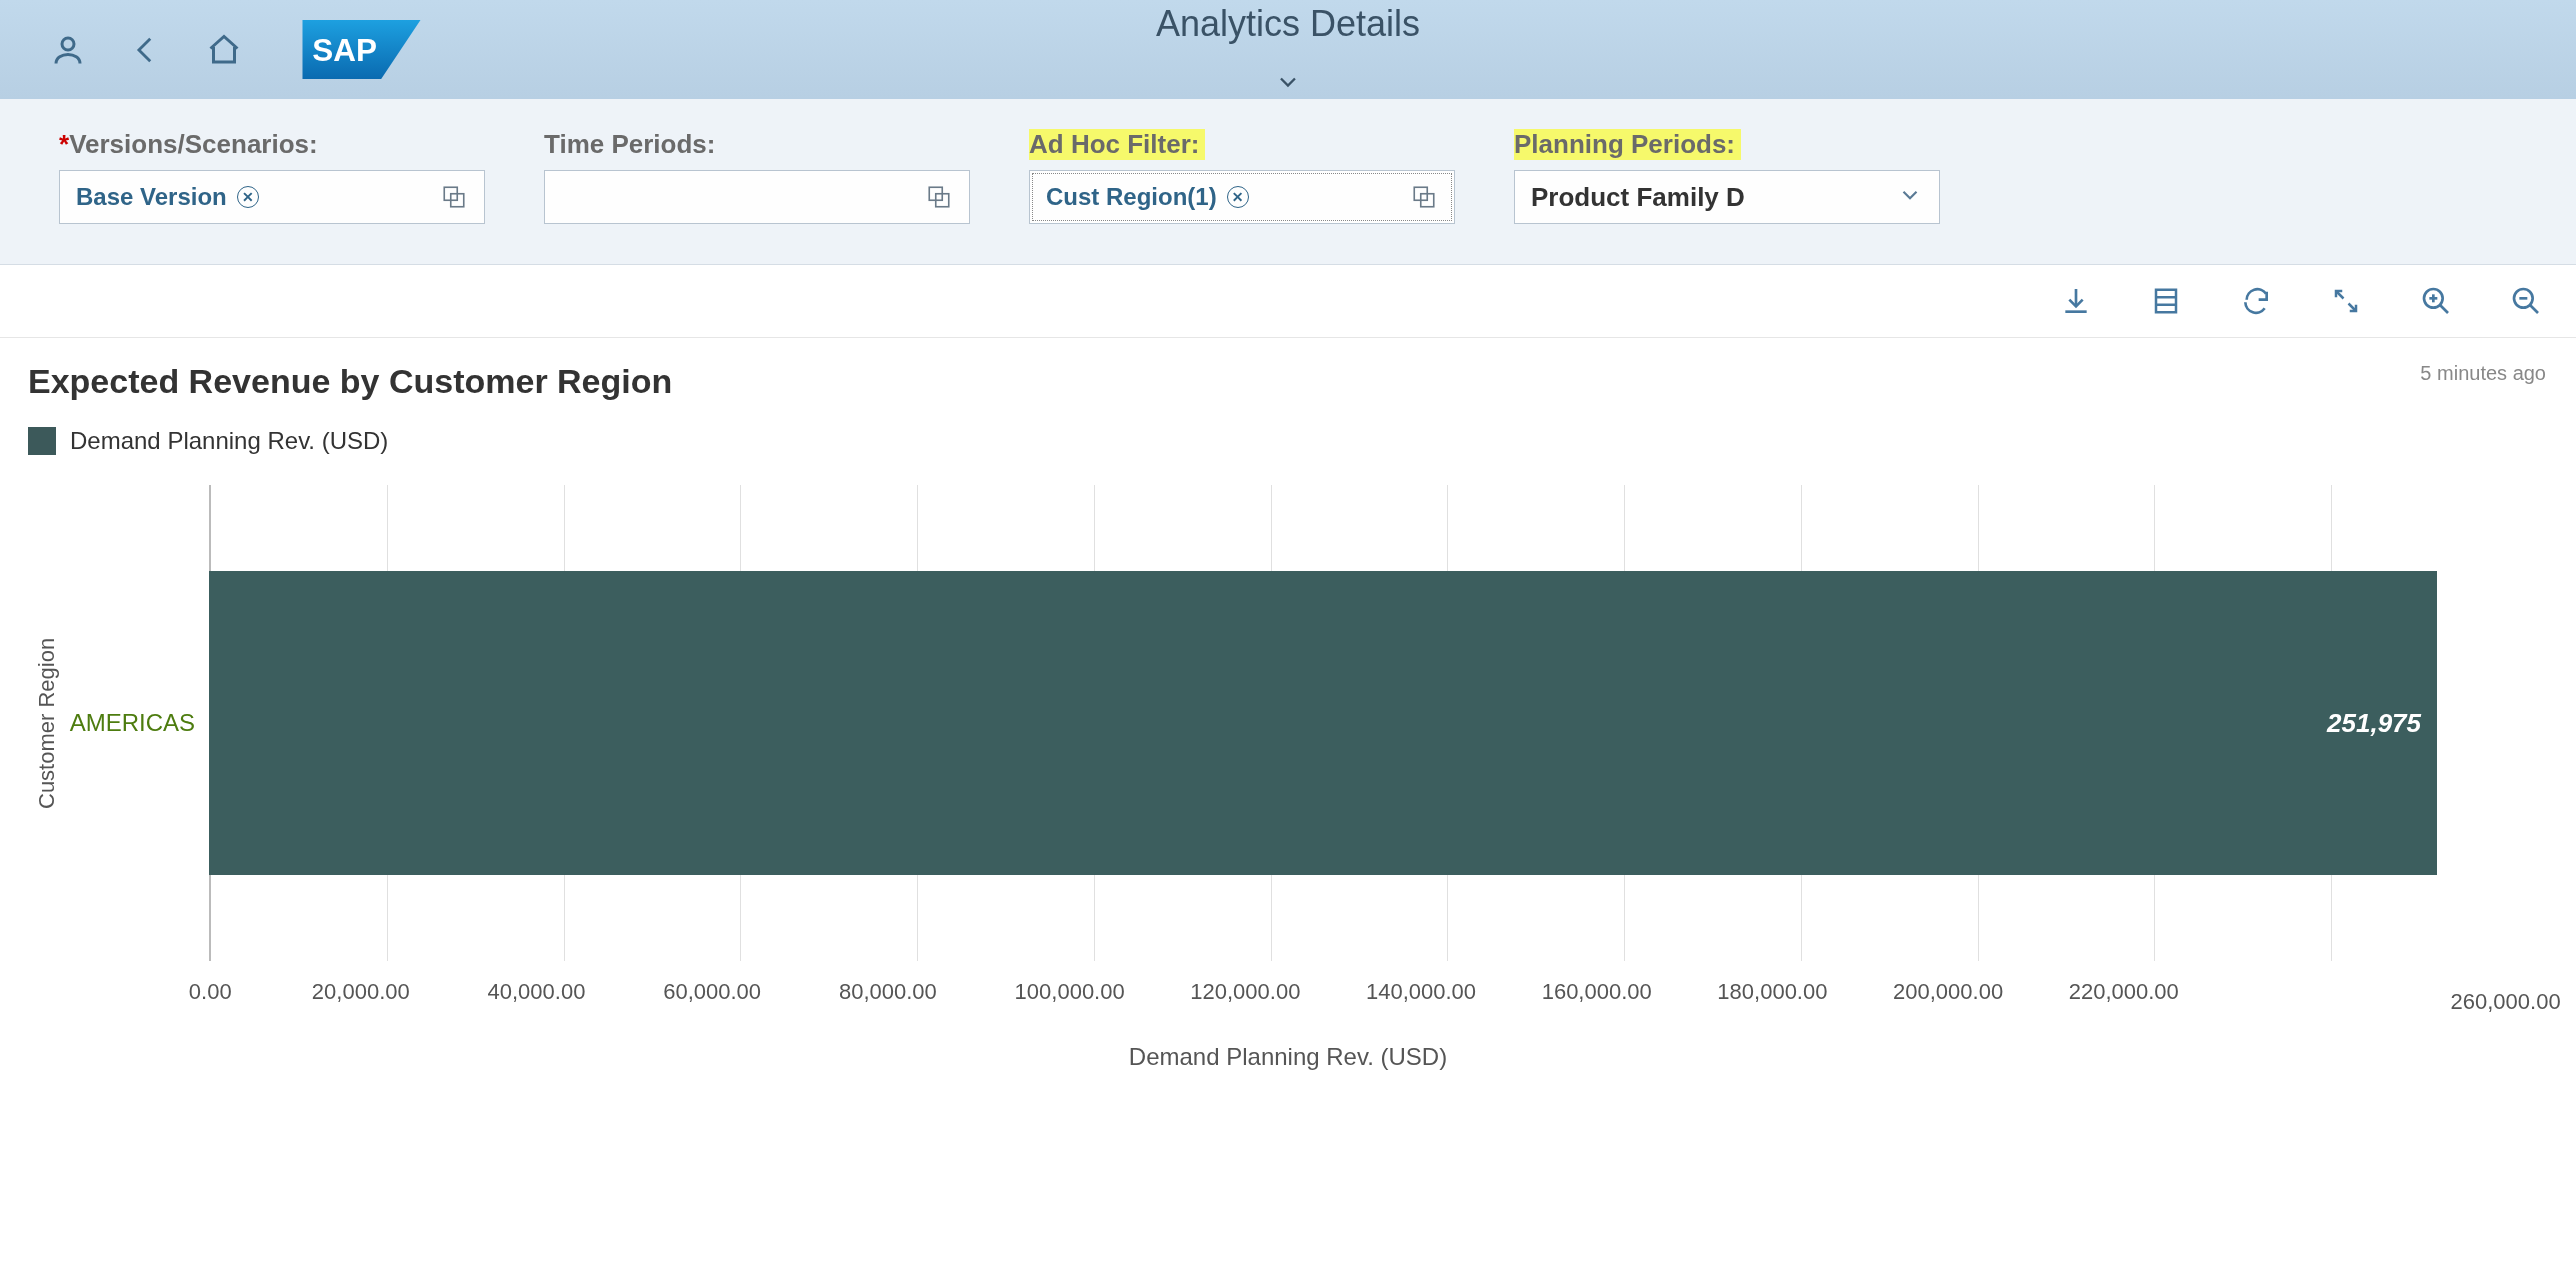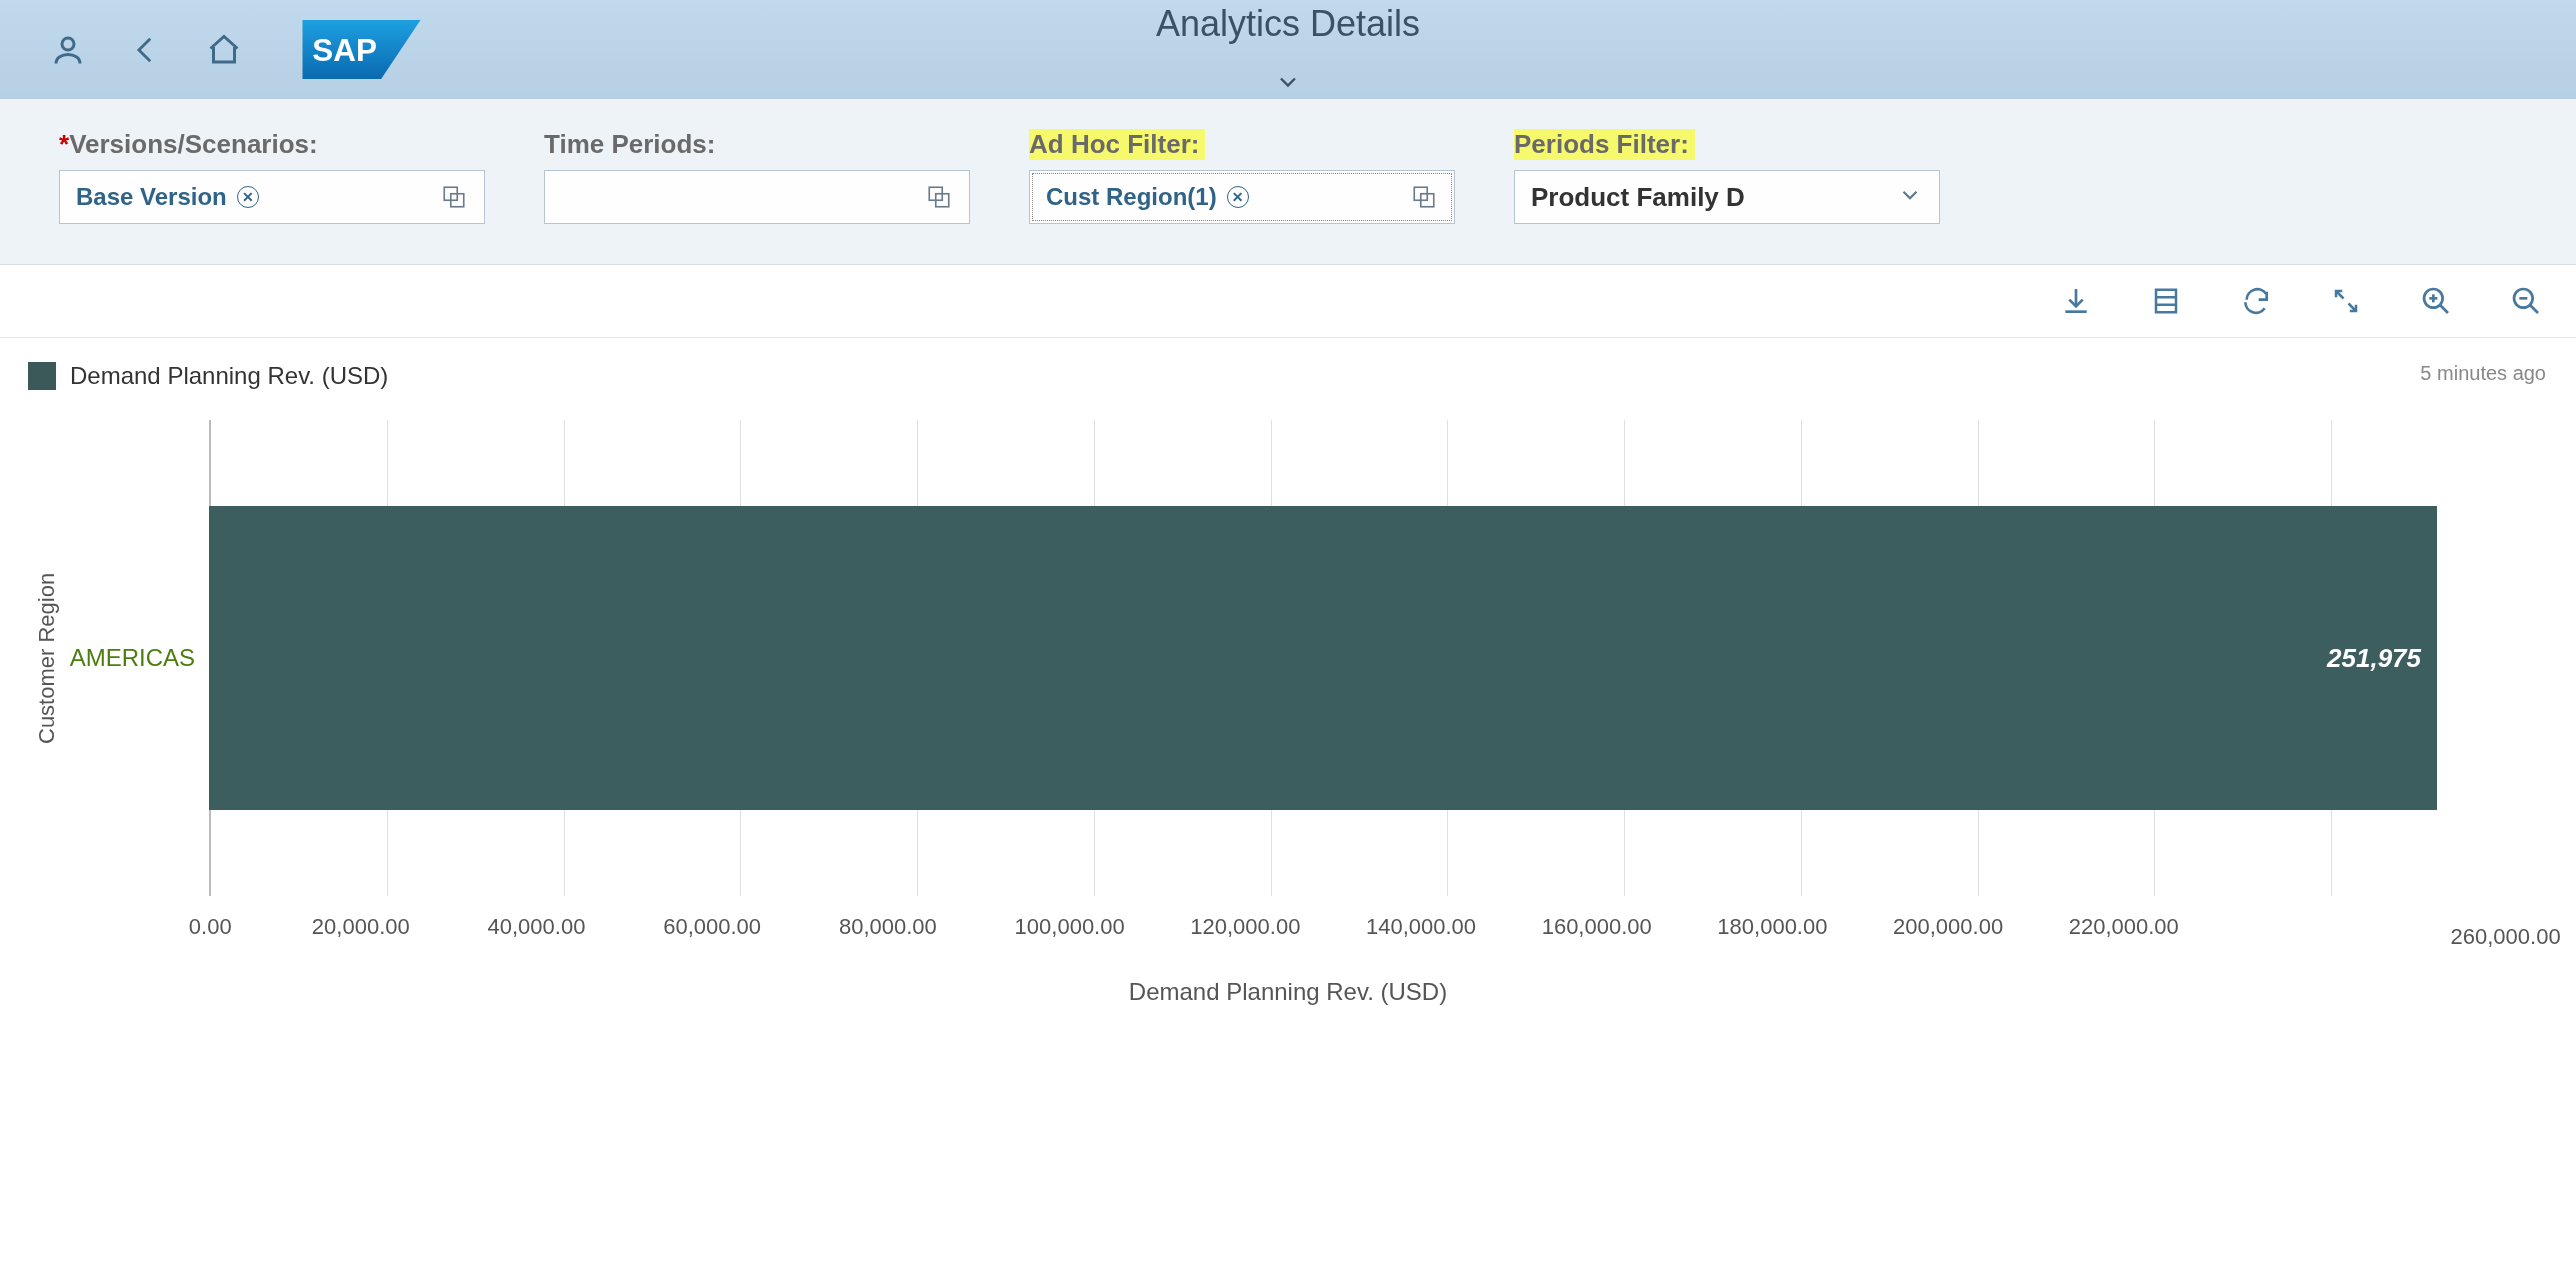--- a/index.html
+++ b/index.html
@@ -140,21 +140,21 @@
       <span class="vh-btn">
         <svg viewBox="0 0 24 24" width="26" height="26">
             <rect x="3" y="3" width="12" height="12"></rect>
             <rect x="9" y="9" width="12" height="12"></rect>
           </svg>
       </span>
     </div>
   </div>
 
   <div class="filter-group">
-    <div><span class="filter-label hl">Periods Filter:</span></div>
+    <div><span class="filter-label hl">Planning Periods:</span></div>
     <div class="filter-input">
       <span class="select-text">Product Family D</span>
       <span class="select-caret">
         <svg viewBox="0 0 24 24" width="26" height="26">
             <polyline points="6 9 12 15 18 9"></polyline>
           </svg>
       </span>
     </div>
   </div>
 </div>
@@ -201,20 +201,21 @@
     <svg viewBox="0 0 24 24" width="32" height="32">
         <circle cx="10" cy="10" r="7"></circle>
         <line x1="15" y1="15" x2="21" y2="21"></line>
         <line x1="7" y1="10" x2="13" y2="10"></line>
       </svg>
   </div>
 </div>
 
 <div class="chart-area">
   <div class="timestamp">5 minutes ago</div>
+  <div class="chart-title">Expected Revenue by Customer Region</div>
   <div class="legend">
     <div class="legend-swatch"></div>
     <span>Demand Planning Rev. (USD)</span>
   </div>
 
   <div class="plot-wrap">
     <div class="yaxis-title">Customer Region</div>
     <div class="ycat">AMERICAS</div>
     <div class="plot">
       <div class="grid">

